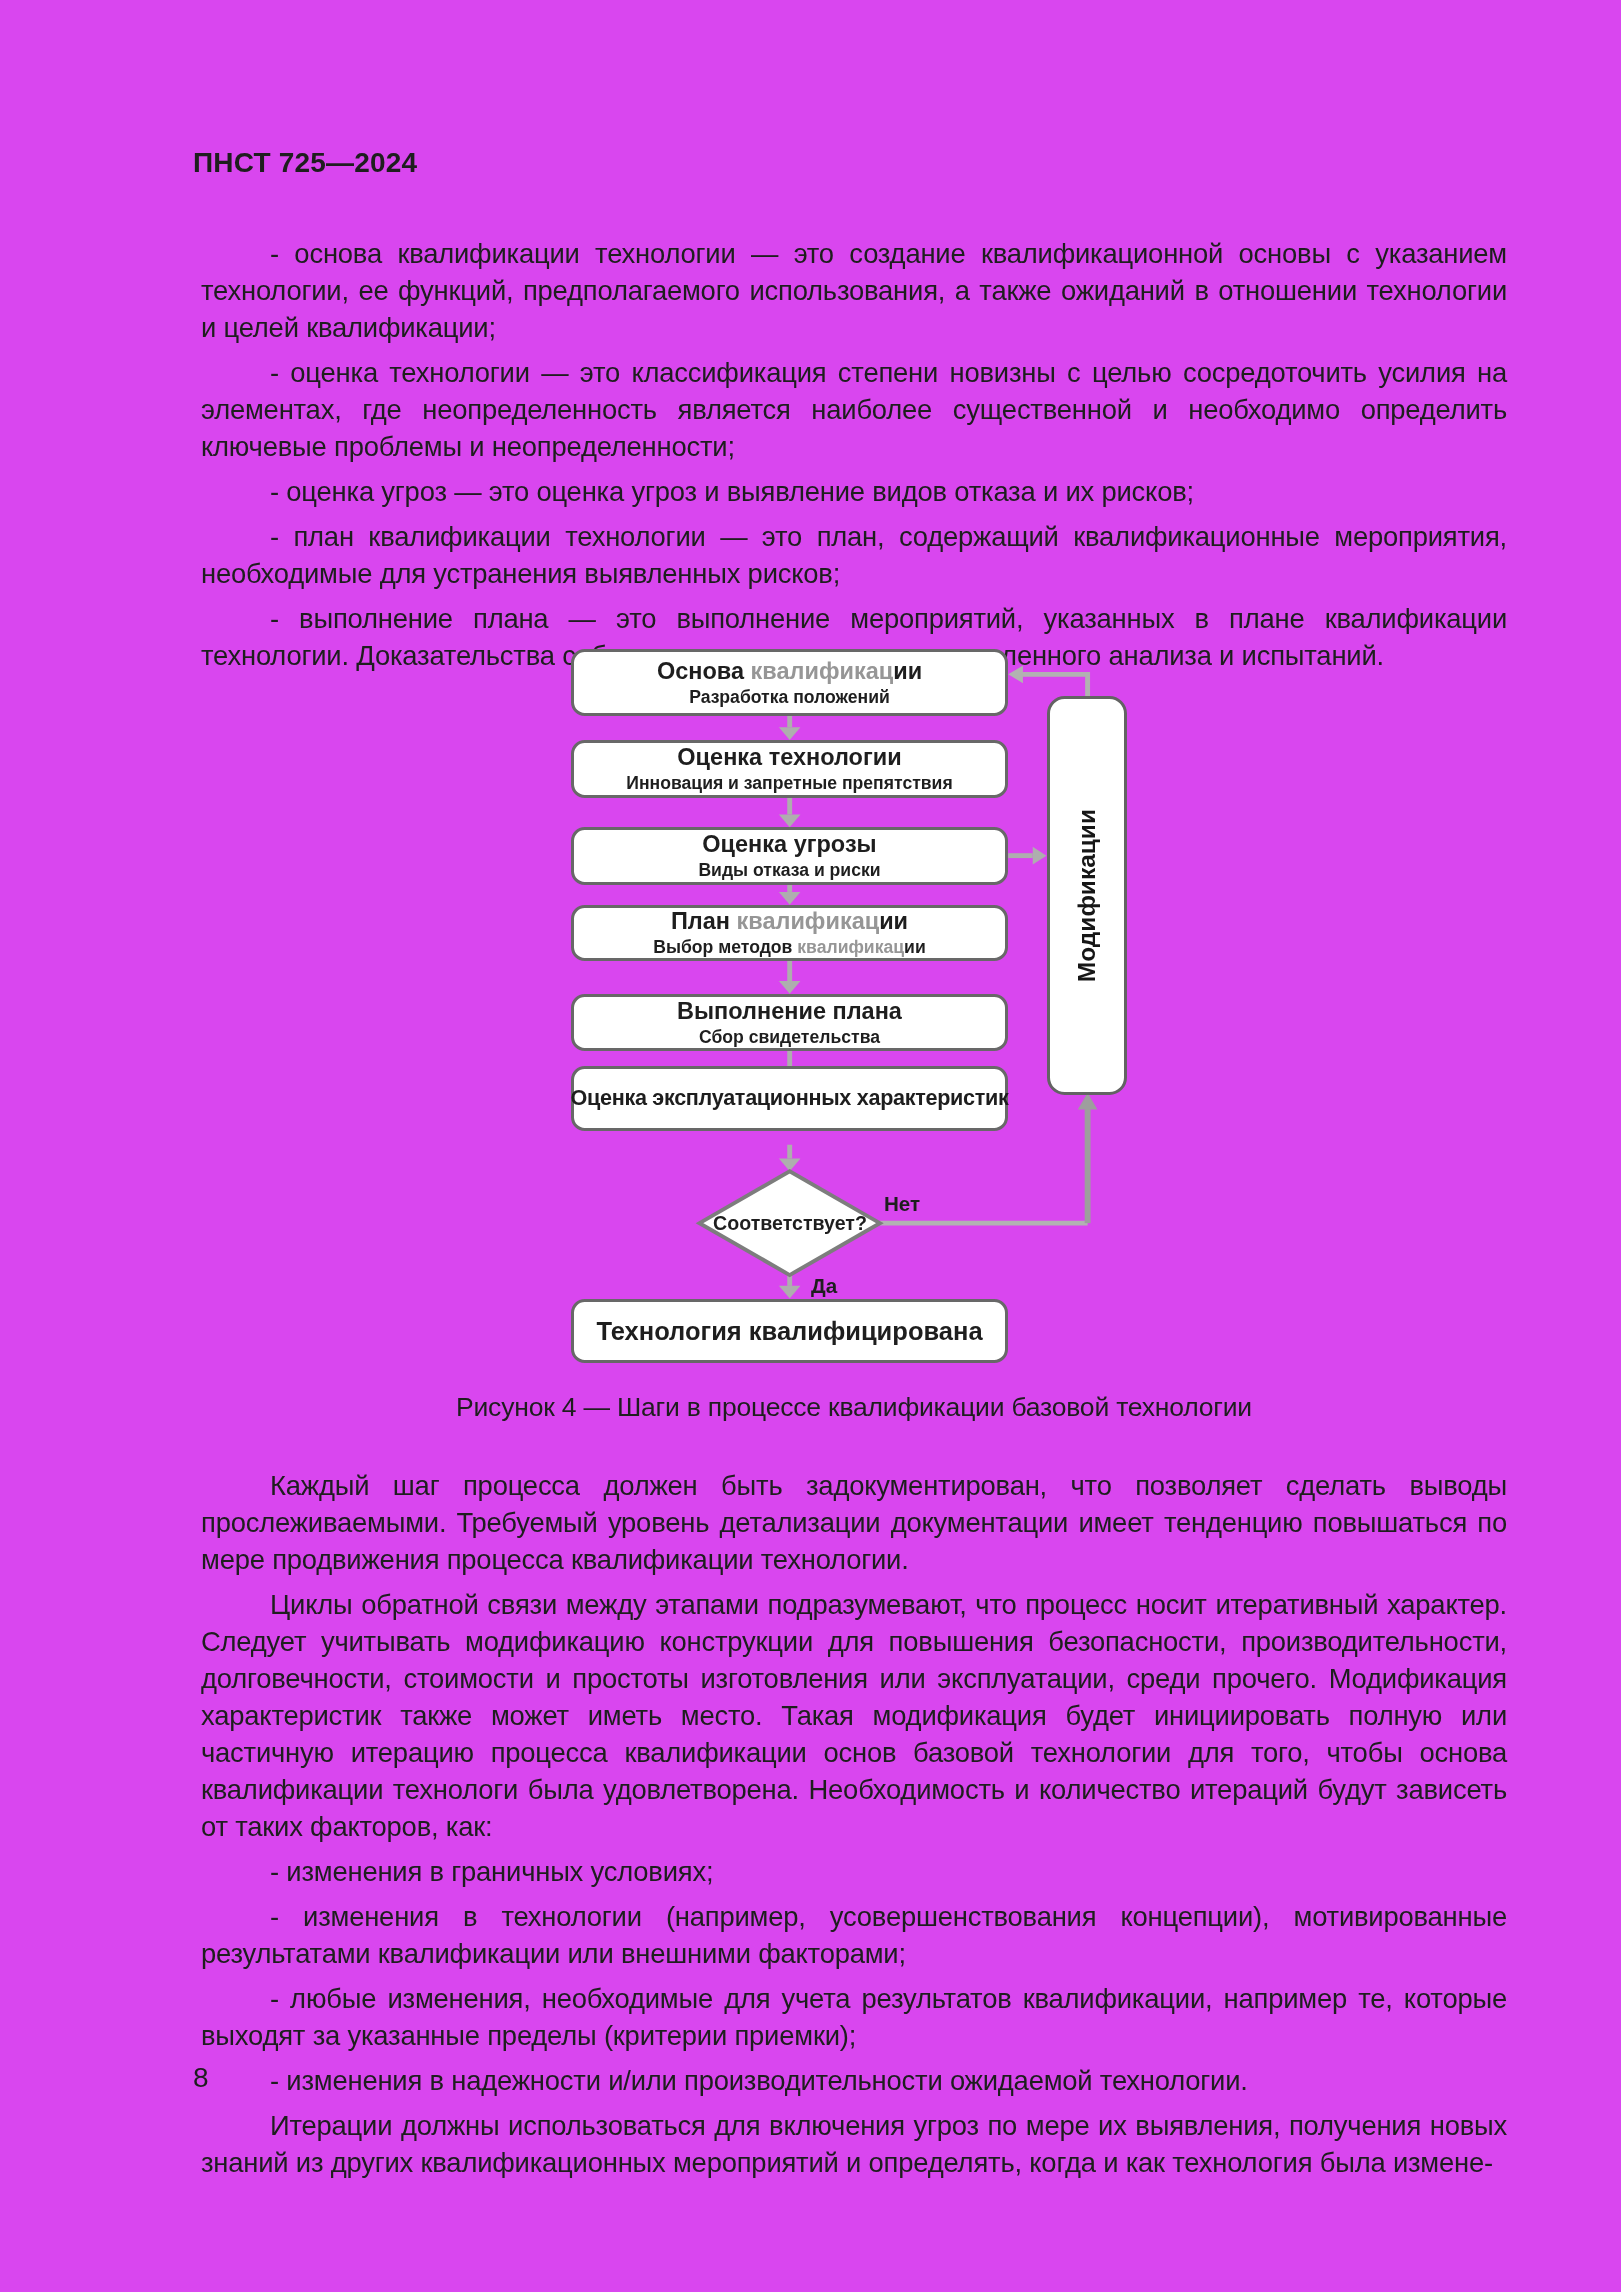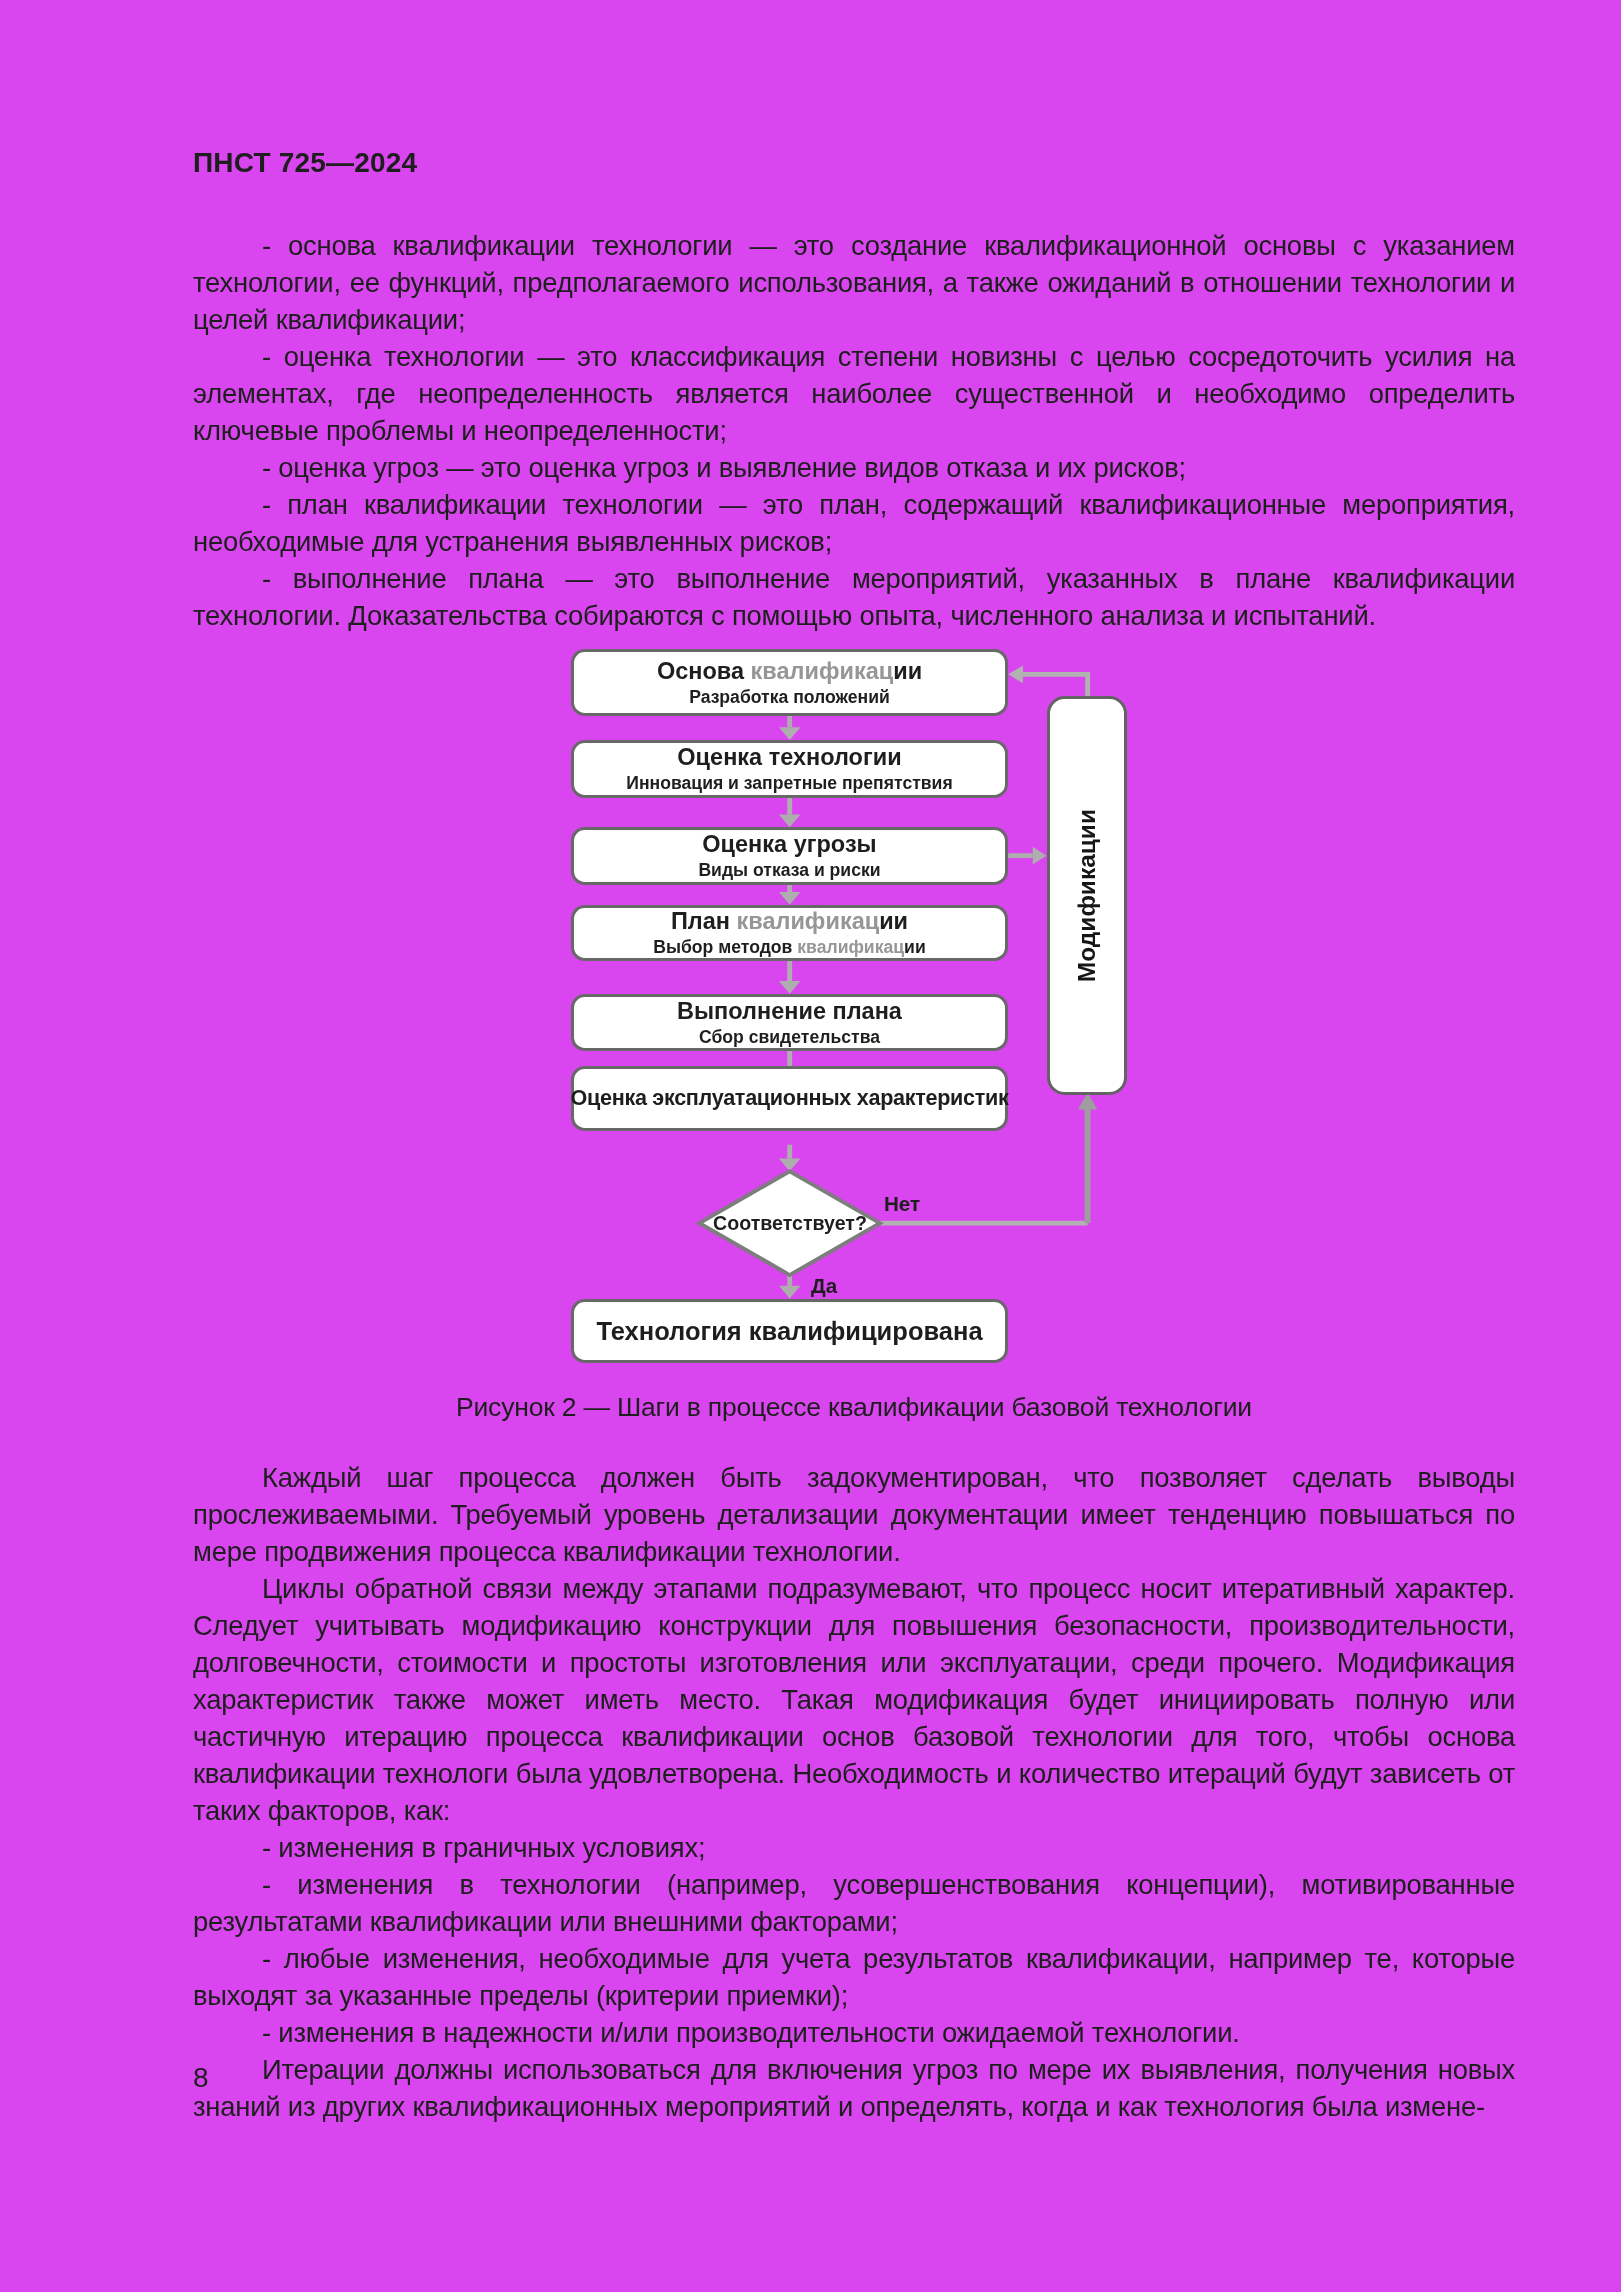--- a/index.html
+++ b/index.html
@@ -13,21 +13,21 @@
   }
   .std-header{
     position:absolute;left:193px;top:147px;
     font-size:28px;font-weight:bold;letter-spacing:0.2px;
   }
   .textblock{
     position:absolute;left:193px;width:1322px;
     font-size:27.4px;line-height:37px;letter-spacing:-0.2px;
     text-align:justify;
   }
-  .textblock p{margin:0;text-indent:69px;}
+  .textblock p{margin:8px;text-indent:69px;}
   #intro-block{top:227px;}
   #body-block{top:1459px;line-height:37px;}
   
   .figure{
     position:absolute;left:529px;top:637px;width:637px;height:745px;
   }
   .figure svg{position:absolute;left:0;top:0;}
   .fbox{
     position:absolute;left:42px;width:437px;
     box-sizing:border-box;
@@ -162,21 +162,21 @@
     <div class="fbox" id="fbox7">
       <div class="t">Технология квалифицирована</div>
     </div>
 
     <div class="sidebox">
       <div class="vtext">Модификации</div>
     </div>
 
   </div>
 
-  <div class="fig-caption">Рисунок 2 — Шаги в процессе квалификации базовой технологии</div>
+  <div class="fig-caption">Рисунок 4 — Шаги в процессе квалификации базовой технологии</div>
 
   <div class="textblock" id="body-block">
     <p>Каждый шаг процесса должен быть задокументирован, что позволяет сделать выводы прослеживаемыми. Требуемый уровень детализации документации имеет тенденцию повышаться по мере продвижения процесса квалификации технологии.</p>
     <p>Циклы обратной связи между этапами подразумевают, что процесс носит итеративный характер. Следует учитывать модификацию конструкции для повышения безопасности, производительности, долговечности, стоимости и простоты изготовления или эксплуатации, среди прочего. Модификация характеристик также может иметь место. Такая модификация будет инициировать полную или частичную итерацию процесса квалификации основ базовой технологии для того, чтобы основа квалификации технологи была удовлетворена. Необходимость и количество итераций будут зависеть от таких факторов, как:</p>
     <p>- изменения в граничных условиях;</p>
     <p>- изменения в технологии (например, усовершенствования концепции), мотивированные результатами квалификации или внешними факторами;</p>
     <p>- любые изменения, необходимые для учета результатов квалификации, например те, которые выходят за указанные пределы (критерии приемки);</p>
     <p>- изменения в надежности и/или производительности ожидаемой технологии.</p>
     <p>Итерации должны использоваться для включения угроз по мере их выявления, получения новых знаний из других квалификационных мероприятий и определять, когда и как технология была измене-</p>
   </div>

